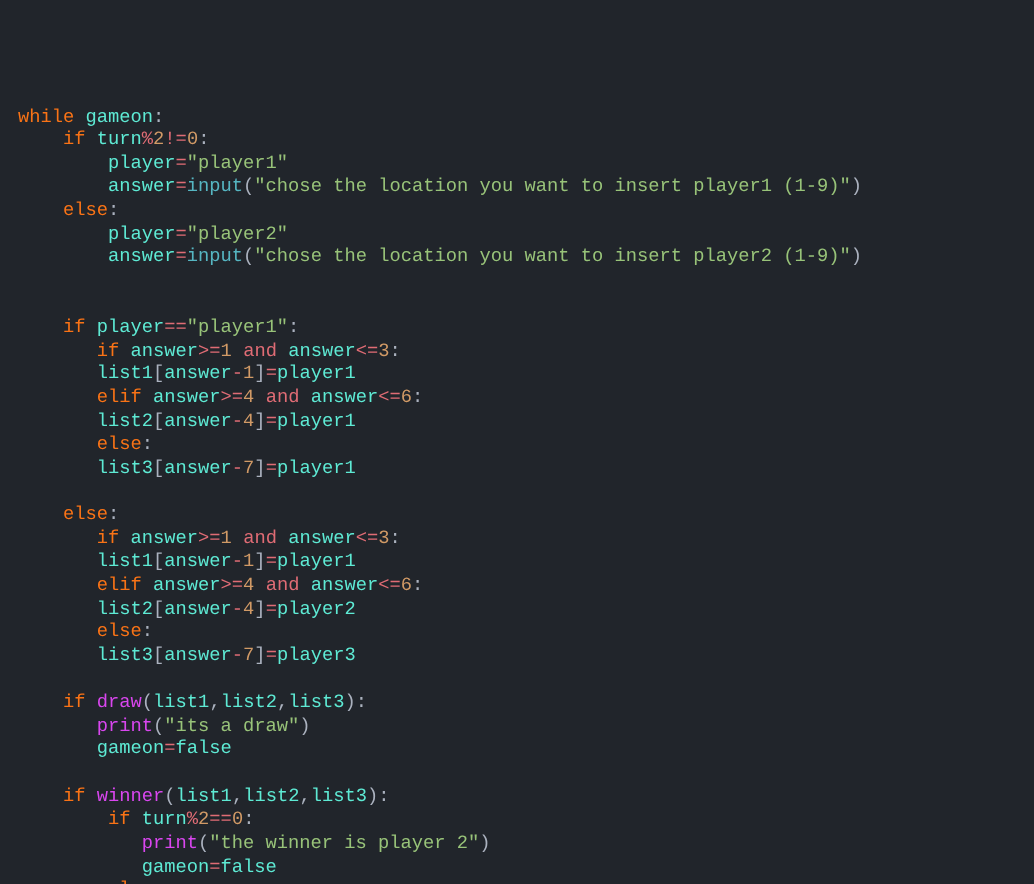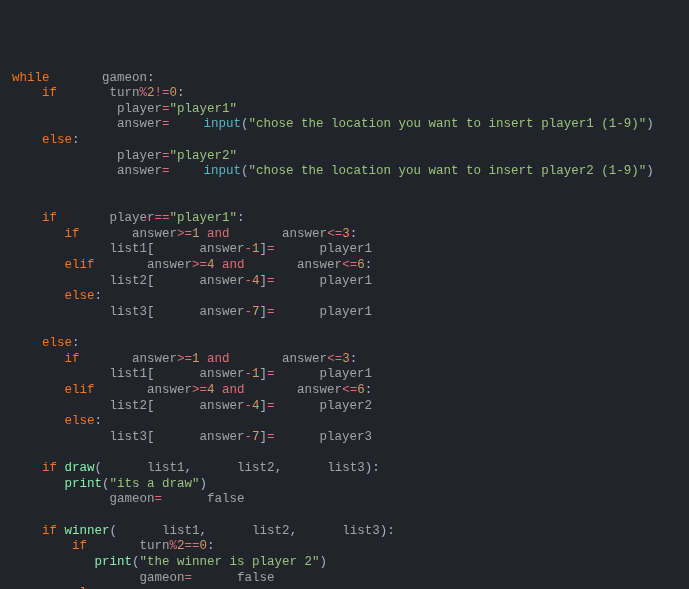--- a/index.html
+++ b/index.html
@@ -11,27 +11,27 @@
       background: #21252b;
       font-family: 'Consolas', 'Monaco', 'Courier New', monospace;
       font-size: 12.5px;
       color: #d4dae0;
       padding: 8px 12px;
       line-height: 1.25;
       white-space: pre;
     }
     .kw-control { color: #f97316; }
     .kw-operator { color: #e06c75; }
-    .identifier { color: #a3a3a3; margin-left: 45px; }
+    .identifier { color: #5eead4; }
     .number { color: #d19a66; }
     .string { color: #98c379; }
     .op-punct { color: #abb2bf; }
     .assign { color: #e06c75; }
-    .func { color: #86efac; }
-    .builtin { color: #56b6c2; margin-left: 34px; }
+    .func { color: #d946ef; }
+    .builtin { color: #56b6c2; }
   </style>
 </head>
 <body>
 
 
 
 <div id="code-container"><div><span class="kw-control">while</span><span class="identifier"> gameon</span><span class="op-punct">:</span></div><div><span>    </span><span class="kw-control">if</span><span class="identifier"> turn</span><span class="kw-operator">%</span><span class="number">2</span><span class="kw-operator">!=</span><span class="number">0</span><span class="op-punct">:</span></div><div><span class="identifier">        player</span><span class="assign">=</span><span class="string">"player1"</span></div><div><span class="identifier">        answer</span><span class="assign">=</span><span class="builtin">input</span><span class="op-punct">(</span><span class="string">"chose the location you want to insert player1 (1-9)"</span><span class="op-punct">)</span></div><div><span>    </span><span class="kw-control">else</span><span class="op-punct">:</span></div><div><span class="identifier">        player</span><span class="assign">=</span><span class="string">"player2"</span></div><div><span class="identifier">        answer</span><span class="assign">=</span><span class="builtin">input</span><span class="op-punct">(</span><span class="string">"chose the location you want to insert player2 (1-9)"</span><span class="op-punct">)</span></div><div>&nbsp;</div><div>&nbsp;</div><div><span>    </span><span class="kw-control">if</span><span class="identifier"> player</span><span class="kw-operator">==</span><span class="string">"player1"</span><span class="op-punct">:</span></div><div><span>       </span><span class="kw-control">if</span><span class="identifier"> answer</span><span class="kw-operator">&gt;=</span><span class="number">1</span><span> </span><span class="kw-operator">and</span><span class="identifier"> answer</span><span class="kw-operator">&lt;=</span><span class="number">3</span><span class="op-punct">:</span></div><div><span class="identifier">       list1</span><span class="op-punct">[</span><span class="identifier">answer</span><span class="kw-operator">-</span><span class="number">1</span><span class="op-punct">]</span><span class="assign">=</span><span class="identifier">player1</span></div><div><span>       </span><span class="kw-control">elif</span><span class="identifier"> answer</span><span class="kw-operator">&gt;=</span><span class="number">4</span><span> </span><span class="kw-operator">and</span><span class="identifier"> answer</span><span class="kw-operator">&lt;=</span><span class="number">6</span><span class="op-punct">:</span></div><div><span class="identifier">       list2</span><span class="op-punct">[</span><span class="identifier">answer</span><span class="kw-operator">-</span><span class="number">4</span><span class="op-punct">]</span><span class="assign">=</span><span class="identifier">player1</span></div><div><span>       </span><span class="kw-control">else</span><span class="op-punct">:</span></div><div><span class="identifier">       list3</span><span class="op-punct">[</span><span class="identifier">answer</span><span class="kw-operator">-</span><span class="number">7</span><span class="op-punct">]</span><span class="assign">=</span><span class="identifier">player1</span></div><div>&nbsp;</div><div><span>    </span><span class="kw-control">else</span><span class="op-punct">:</span></div><div><span>       </span><span class="kw-control">if</span><span class="identifier"> answer</span><span class="kw-operator">&gt;=</span><span class="number">1</span><span> </span><span class="kw-operator">and</span><span class="identifier"> answer</span><span class="kw-operator">&lt;=</span><span class="number">3</span><span class="op-punct">:</span></div><div><span class="identifier">       list1</span><span class="op-punct">[</span><span class="identifier">answer</span><span class="kw-operator">-</span><span class="number">1</span><span class="op-punct">]</span><span class="assign">=</span><span class="identifier">player1</span></div><div><span>       </span><span class="kw-control">elif</span><span class="identifier"> answer</span><span class="kw-operator">&gt;=</span><span class="number">4</span><span> </span><span class="kw-operator">and</span><span class="identifier"> answer</span><span class="kw-operator">&lt;=</span><span class="number">6</span><span class="op-punct">:</span></div><div><span class="identifier">       list2</span><span class="op-punct">[</span><span class="identifier">answer</span><span class="kw-operator">-</span><span class="number">4</span><span class="op-punct">]</span><span class="assign">=</span><span class="identifier">player2</span></div><div><span>       </span><span class="kw-control">else</span><span class="op-punct">:</span></div><div><span class="identifier">       list3</span><span class="op-punct">[</span><span class="identifier">answer</span><span class="kw-operator">-</span><span class="number">7</span><span class="op-punct">]</span><span class="assign">=</span><span class="identifier">player3</span></div><div>&nbsp;</div><div><span>    </span><span class="kw-control">if</span><span> </span><span class="func">draw</span><span class="op-punct">(</span><span class="identifier">list1</span><span class="op-punct">,</span><span class="identifier">list2</span><span class="op-punct">,</span><span class="identifier">list3</span><span class="op-punct">)</span><span class="op-punct">:</span></div><div><span>       </span><span class="func">print</span><span class="op-punct">(</span><span class="string">"its a draw"</span><span class="op-punct">)</span></div><div><span class="identifier">       gameon</span><span class="assign">=</span><span class="identifier">false</span></div><div>&nbsp;</div><div><span>    </span><span class="kw-control">if</span><span> </span><span class="func">winner</span><span class="op-punct">(</span><span class="identifier">list1</span><span class="op-punct">,</span><span class="identifier">list2</span><span class="op-punct">,</span><span class="identifier">list3</span><span class="op-punct">)</span><span class="op-punct">:</span></div><div><span>        </span><span class="kw-control">if</span><span class="identifier"> turn</span><span class="kw-operator">%</span><span class="number">2</span><span class="kw-operator">==</span><span class="number">0</span><span class="op-punct">:</span></div><div><span>           </span><span class="func">print</span><span class="op-punct">(</span><span class="string">"the winner is player 2"</span><span class="op-punct">)</span></div><div><span class="identifier">           gameon</span><span class="assign">=</span><span class="identifier">false</span></div><div><span>        </span><span class="kw-control">else</span><span class="op-punct">:</span></div></div>
 
 
 

